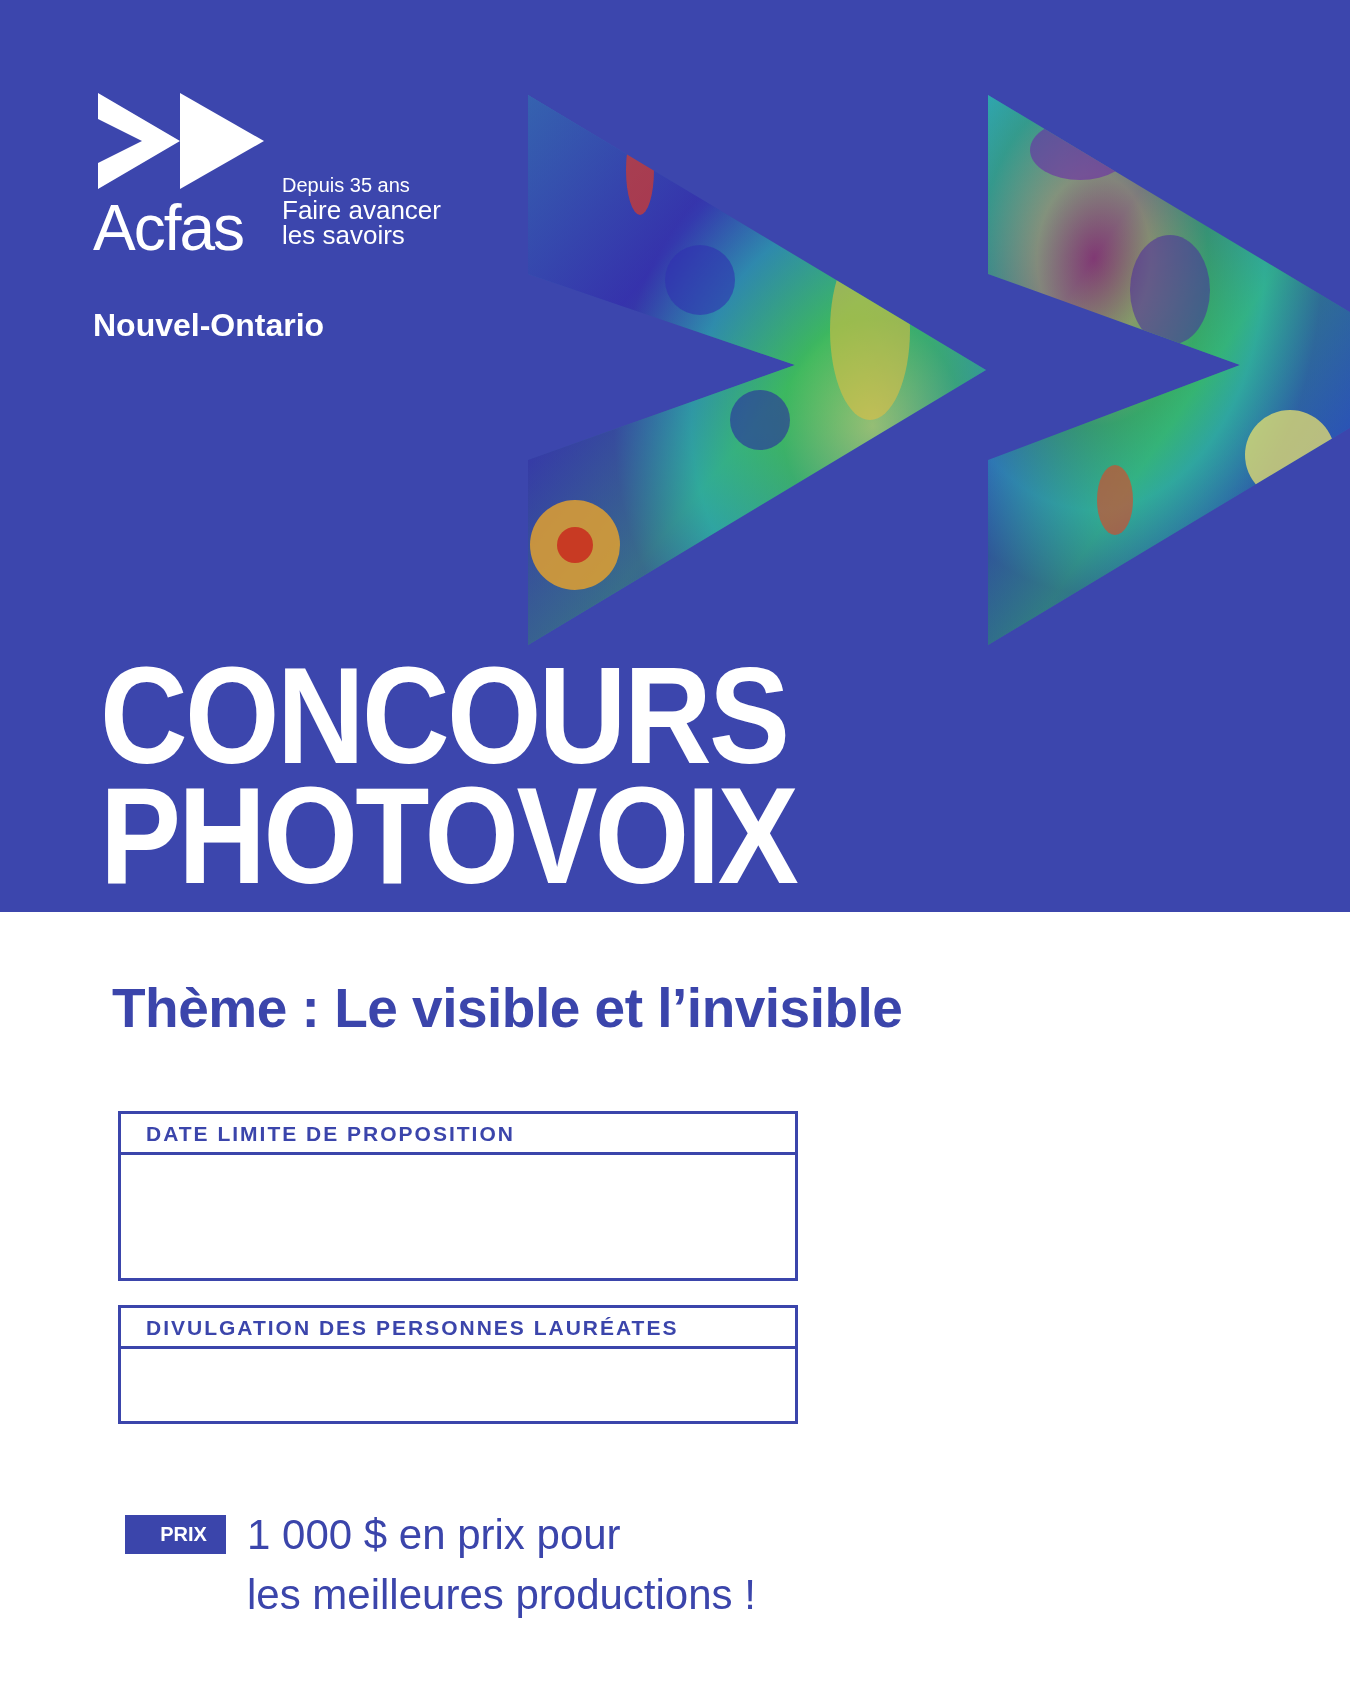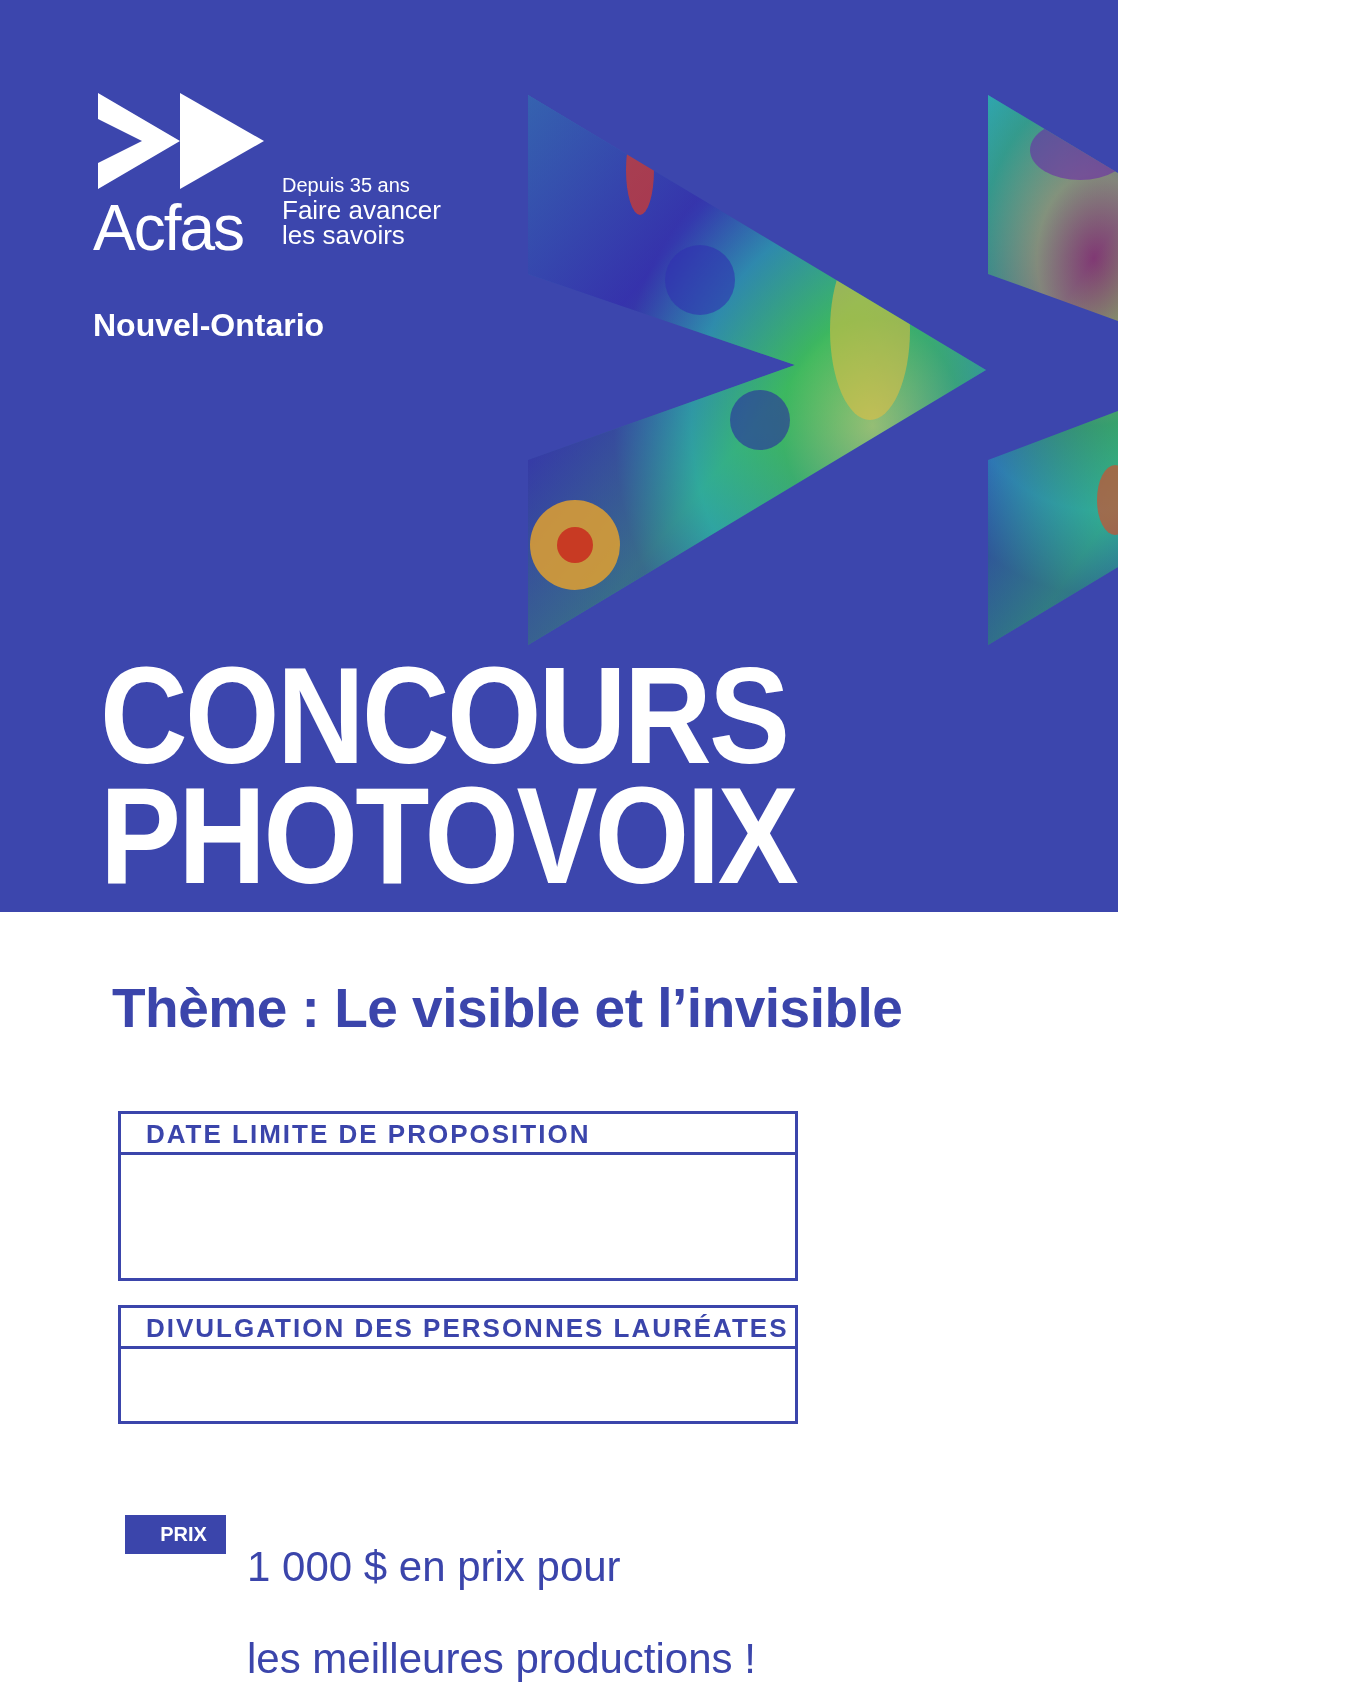--- a/index.html
+++ b/index.html
@@ -2,21 +2,21 @@
 <html><head>
 <meta charset="utf-8">
 <style>
   html, body { margin: 0; padding: 0; }
   body {
     width: 1350px; height: 1688px; position: relative; overflow: hidden;
     background: #ffffff;
     font-family: "Liberation Sans", sans-serif;
   }
   .hero {
-    position: absolute; left: 0; top: 0; width: 1118px; height: 912px;
+    position: absolute; left: 0; top: 0; width: 1350px; height: 912px;
     background: #3c46ad; overflow: hidden;
   }
   .logo-mark { position: absolute; left: 98px; top: 93px; width: 166px; height: 96px; }
   .logo-word {
     position: absolute; left: 93px; top: 190px;
     font-size: 64px; font-weight: 400; color: #fff; letter-spacing: -2px;
     line-height: 76px;
   }
   .tagline { position: absolute; left: 282px; top: 172px; color: #fff; }
   .tag-small { font-size: 20px; line-height: 26px; display: block; }
@@ -38,37 +38,37 @@
     font-size: 55px; font-weight: 700; color: #3b45ab; line-height: 66px;
     letter-spacing: -0.5px;
   }
   .box {
     position: absolute; left: 118px; width: 680px;
     border: 3px solid #3b45ab; box-sizing: border-box; background: #fff;
   }
   .box-head {
     border-bottom: 3px solid #3b45ab; height: 41px; box-sizing: border-box;
     padding-left: 25px; color: #3b45ab;
-    font-size: 26px; font-weight: 700; letter-spacing: 2px; line-height: 40px;
+    font-size: 21px; font-weight: 700; letter-spacing: 2px; line-height: 40px;
   }
   .box-body { padding: 15px 25px 0 25px; color: #111; }
   .date-main { font-size: 32px; font-weight: 700; line-height: 40px; display: block; }
   .date-sub { font-size: 32px; font-weight: 400; line-height: 44px; display: block; }
   .box1 { top: 1111px; height: 170px; }
   .box2 { top: 1305px; height: 119px; }
   .prize-badge {
     position: absolute; left: 125px; top: 1515px; width: 85px; height: 39px;
     background: #3b45ab; color: #fff; font-size: 20px; font-weight: 700;
     line-height: 39px; text-align: center; padding-left: 16px;
   }
   .prize-text {
     position: absolute; left: 247px; top: 1505px; color: #3b45ab;
     font-size: 42px; line-height: 60px;
   }
-  .prize-text span { display: block; margin-top: 32px; }
+  .prize-text span { display: block; }
 </style>
 </head>
 <body>
 
 <div class="hero">
   <svg class="chevrons" viewBox="0 0 1350 912" width="1350" height="912">
     <defs>
       <radialGradient id="g1" cx="0.3" cy="0.3" r="0.6">
         <stop offset="0" stop-color="#e23a2a"></stop>
         <stop offset="0.25" stop-color="#e8d03a"></stop>

